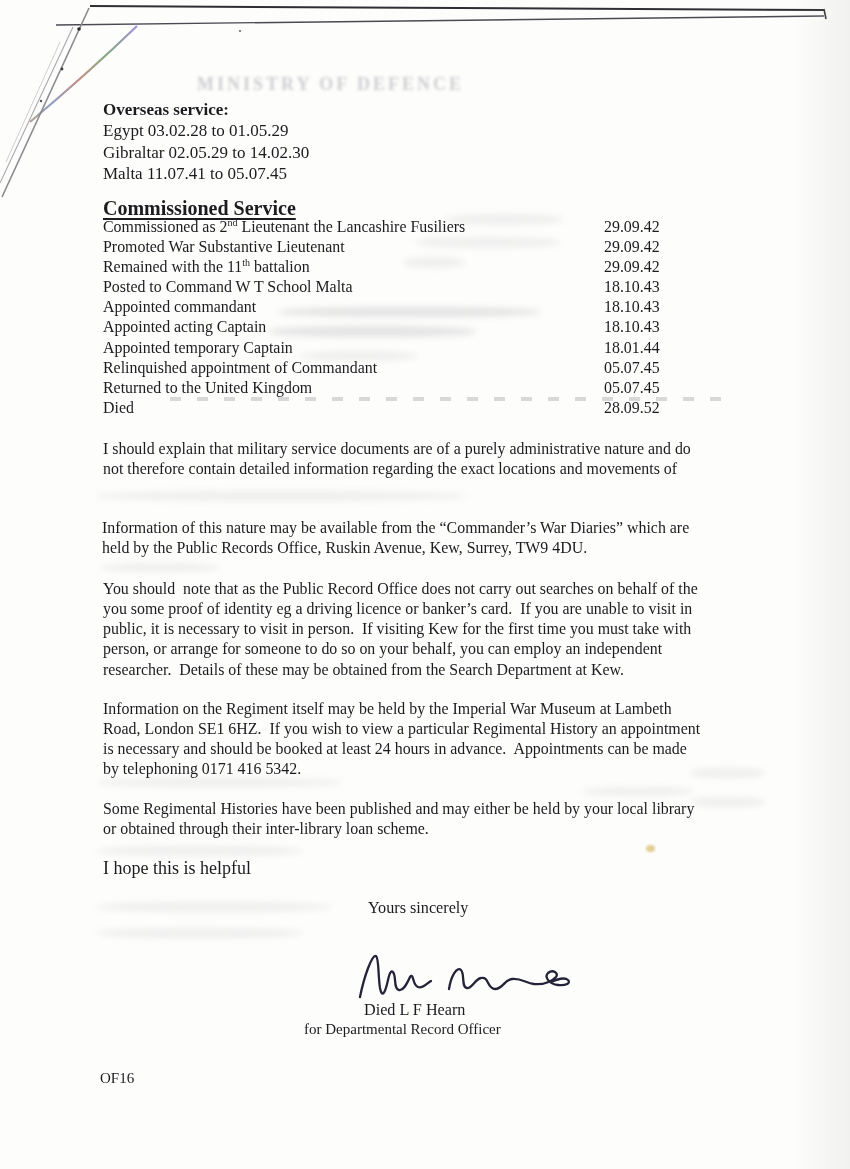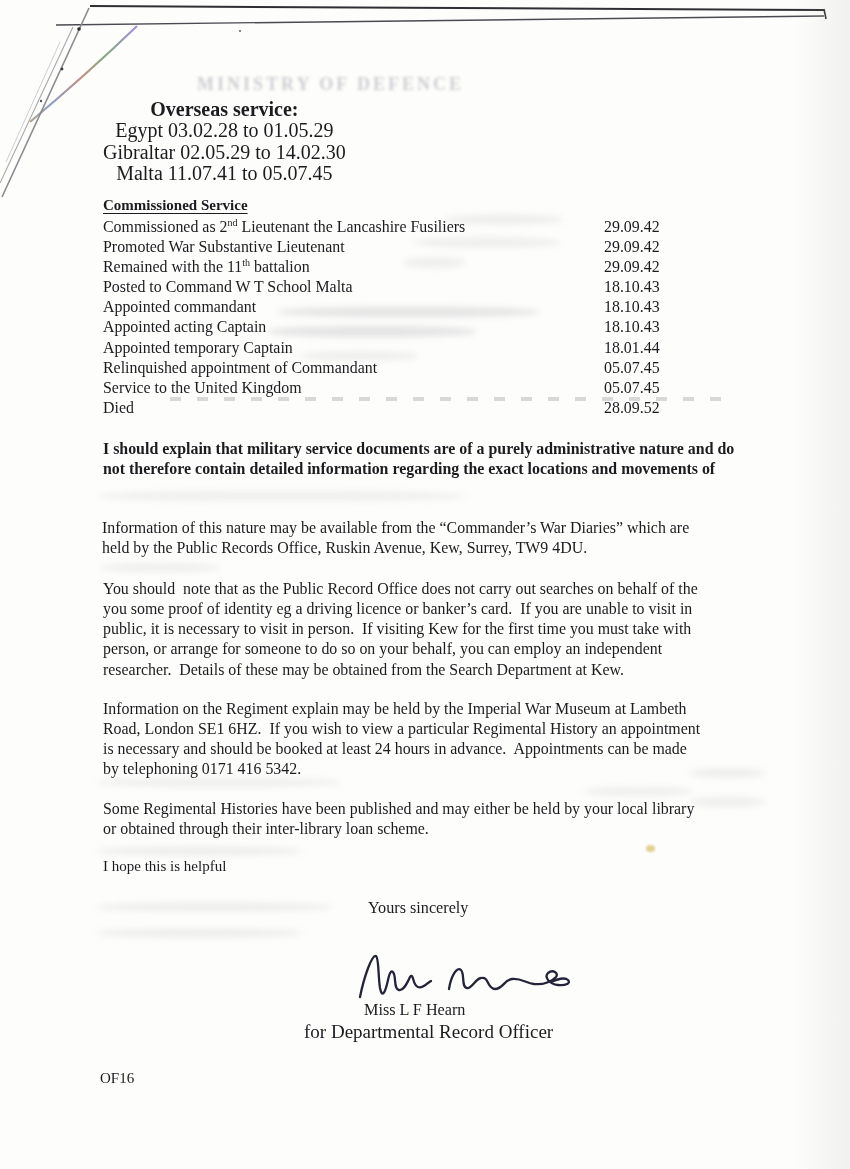--- a/index.html
+++ b/index.html
@@ -21,39 +21,39 @@
   }
   .smudge{position:absolute;background:rgba(146,148,160,0.13);
     filter:blur(3px);border-radius:45%;}
   .smudge.dark{background:rgba(130,132,146,0.20);}
   .smudge.yellow{background:rgba(205,170,60,0.55);filter:blur(1px);border-radius:50%;}
   .dashes{position:absolute;left:170px;top:397px;width:556px;height:4px;opacity:.45;
     background:repeating-linear-gradient(90deg,rgba(92,92,104,.5) 0 11px,transparent 11px 27px);
     filter:blur(.6px);}
   
   .block{position:absolute;white-space:nowrap;}
-  .overseas{left:103px;top:99px;font-size:20px;line-height:21.4px;text-align:center;}
+  .overseas{left:103px;top:99px;font-size:17px;line-height:21.4px;}
   .overseas .head{font-weight:bold;}
-  .cs-head{left:103px;top:197px;font-size:15px;font-weight:bold;
+  .cs-head{left:103px;top:197px;font-size:20px;font-weight:bold;
     text-decoration:underline;text-underline-offset:3px;}
   .service-table{left:103px;top:217px;width:560px;font-size:15.9px;}
   .srow{position:relative;height:20.1px;line-height:20.1px;white-space:nowrap;}
   .srow .sdate{position:absolute;left:501px;top:0;}
   sup{font-size:10px;vertical-align:6px;line-height:0;}
   .para{font-size:15.9px;}
   .para .line{height:20.15px;line-height:20.15px;white-space:pre;}
-  .p1{left:103px;top:439px;font-weight:bold;}
+  .p1{left:103px;top:439px;}
   .p2{left:102px;top:518px;}
   .p3{left:103px;top:579px;}
   .p4{left:103px;top:699px;}
   .p5{left:103px;top:799px;}
-  .hope{left:103px;top:858px;font-size:15px;}
+  .hope{left:103px;top:858px;font-size:18px;}
   .yours{left:368px;top:899px;font-size:16.2px;}
   .sig-name{left:364px;top:1001px;font-size:16.2px;}
-  .sig-role{left:304px;top:1021px;font-size:19px;}
+  .sig-role{left:304px;top:1021px;font-size:15px;}
   .footer-ref{left:100px;top:1070px;font-size:15px;}
   #signature-svg{position:absolute;left:352px;top:947px;width:225px;height:58px;}
 </style>
 </head>
 <body>
 
 <svg id="artifact-svg" viewBox="0 0 850 1169">
   <defs>
     <linearGradient id="crease" gradientUnits="userSpaceOnUse" x1="137" y1="26" x2="30" y2="122">
       <stop offset="0" stop-color="#8a6bd0"></stop>
@@ -112,56 +112,56 @@
 
 <div class="block service-table" id="service-table">
     <div class="srow"><span>Commissioned as 2<sup>nd</sup> Lieutenant the Lancashire Fusiliers</span><span class="sdate">29.09.42</span></div>
     <div class="srow"><span>Promoted War Substantive Lieutenant</span><span class="sdate">29.09.42</span></div>
     <div class="srow"><span>Remained with the 11<sup>th</sup> battalion</span><span class="sdate">29.09.42</span></div>
     <div class="srow"><span>Posted to Command W T School Malta</span><span class="sdate">18.10.43</span></div>
     <div class="srow"><span>Appointed commandant</span><span class="sdate">18.10.43</span></div>
     <div class="srow"><span>Appointed acting Captain</span><span class="sdate">18.10.43</span></div>
     <div class="srow"><span>Appointed temporary Captain</span><span class="sdate">18.01.44</span></div>
     <div class="srow"><span>Relinquished appointment of Commandant</span><span class="sdate">05.07.45</span></div>
-    <div class="srow"><span>Service to the United Kingdom</span><span class="sdate">05.07.45</span></div>
+    <div class="srow"><span>Returned to the United Kingdom</span><span class="sdate">05.07.45</span></div>
     <div class="srow"><span>Died</span><span class="sdate">28.09.52</span></div>
   </div>
 
 <div class="block para p1">
     <div class="line">I should explain that military service documents are of a purely administrative nature and do</div>
     <div class="line">not therefore contain detailed information regarding the exact locations and movements of</div>
   </div>
 <div class="block para p2">
     <div class="line">Information of this nature may be available from the “Commander’s War Diaries” which are</div>
     <div class="line">held by the Public Records Office, Ruskin Avenue, Kew, Surrey, TW9 4DU.</div>
   </div>
 <div class="block para p3">
     <div class="line">You should  note that as the Public Record Office does not carry out searches on behalf of the</div>
     <div class="line">you some proof of identity eg a driving licence or banker’s card.  If you are unable to visit in</div>
     <div class="line">public, it is necessary to visit in person.  If visiting Kew for the first time you must take with</div>
     <div class="line">person, or arrange for someone to do so on your behalf, you can employ an independent</div>
     <div class="line">researcher.  Details of these may be obtained from the Search Department at Kew.</div>
   </div>
 <div class="block para p4">
-    <div class="line">Information on the Regiment explain may be held by the Imperial War Museum at Lambeth</div>
+    <div class="line">Information on the Regiment itself may be held by the Imperial War Museum at Lambeth</div>
     <div class="line">Road, London SE1 6HZ.  If you wish to view a particular Regimental History an appointment</div>
     <div class="line">is necessary and should be booked at least 24 hours in advance.  Appointments can be made</div>
     <div class="line">by telephoning 0171 416 5342.</div>
   </div>
 <div class="block para p5">
     <div class="line">Some Regimental Histories have been published and may either be held by your local library</div>
     <div class="line">or obtained through their inter-library loan scheme.</div>
   </div>
 
 <div class="block hope">I hope this is helpful</div>
 <div class="block yours">Yours sincerely</div>
 
 <svg id="signature-svg" viewBox="0 0 225 58">
   <g stroke="#23233a" stroke-width="2.3" fill="none" stroke-linecap="round" stroke-linejoin="round">
     <path d="M8,50 C12,30 20,7 24,9 C27,11 26,29 28,41 C30,51 33,47 36,33 C38,24 40,22 42,27 C44,33 42,42 47,43 C52,44 55,36 58,30 C62,25 60,38 66,40 C71,42 75,36 79,34"></path>
     <path d="M97,42 C99,29 105,19 109,23 C113,27 109,40 115,41 C120,42 123,32 129,31 C137,29 135,42 143,42 C151,42 152,33 160,32 C169,31 174,36 182,37 C192,38 200,34 204,30 C207,26 201,22 196,26 C192,30 197,37 206,38 C214,39 219,36 216,33 C213,30 205,32 199,35"></path>
   </g>
 </svg>
 
-<div class="block sig-name">Miss L F Hearn</div>
+<div class="block sig-name">Died L F Hearn</div>
 <div class="block sig-role">for Departmental Record Officer</div>
 
 <div class="block footer-ref">OF16</div>
 
 </body></html>

